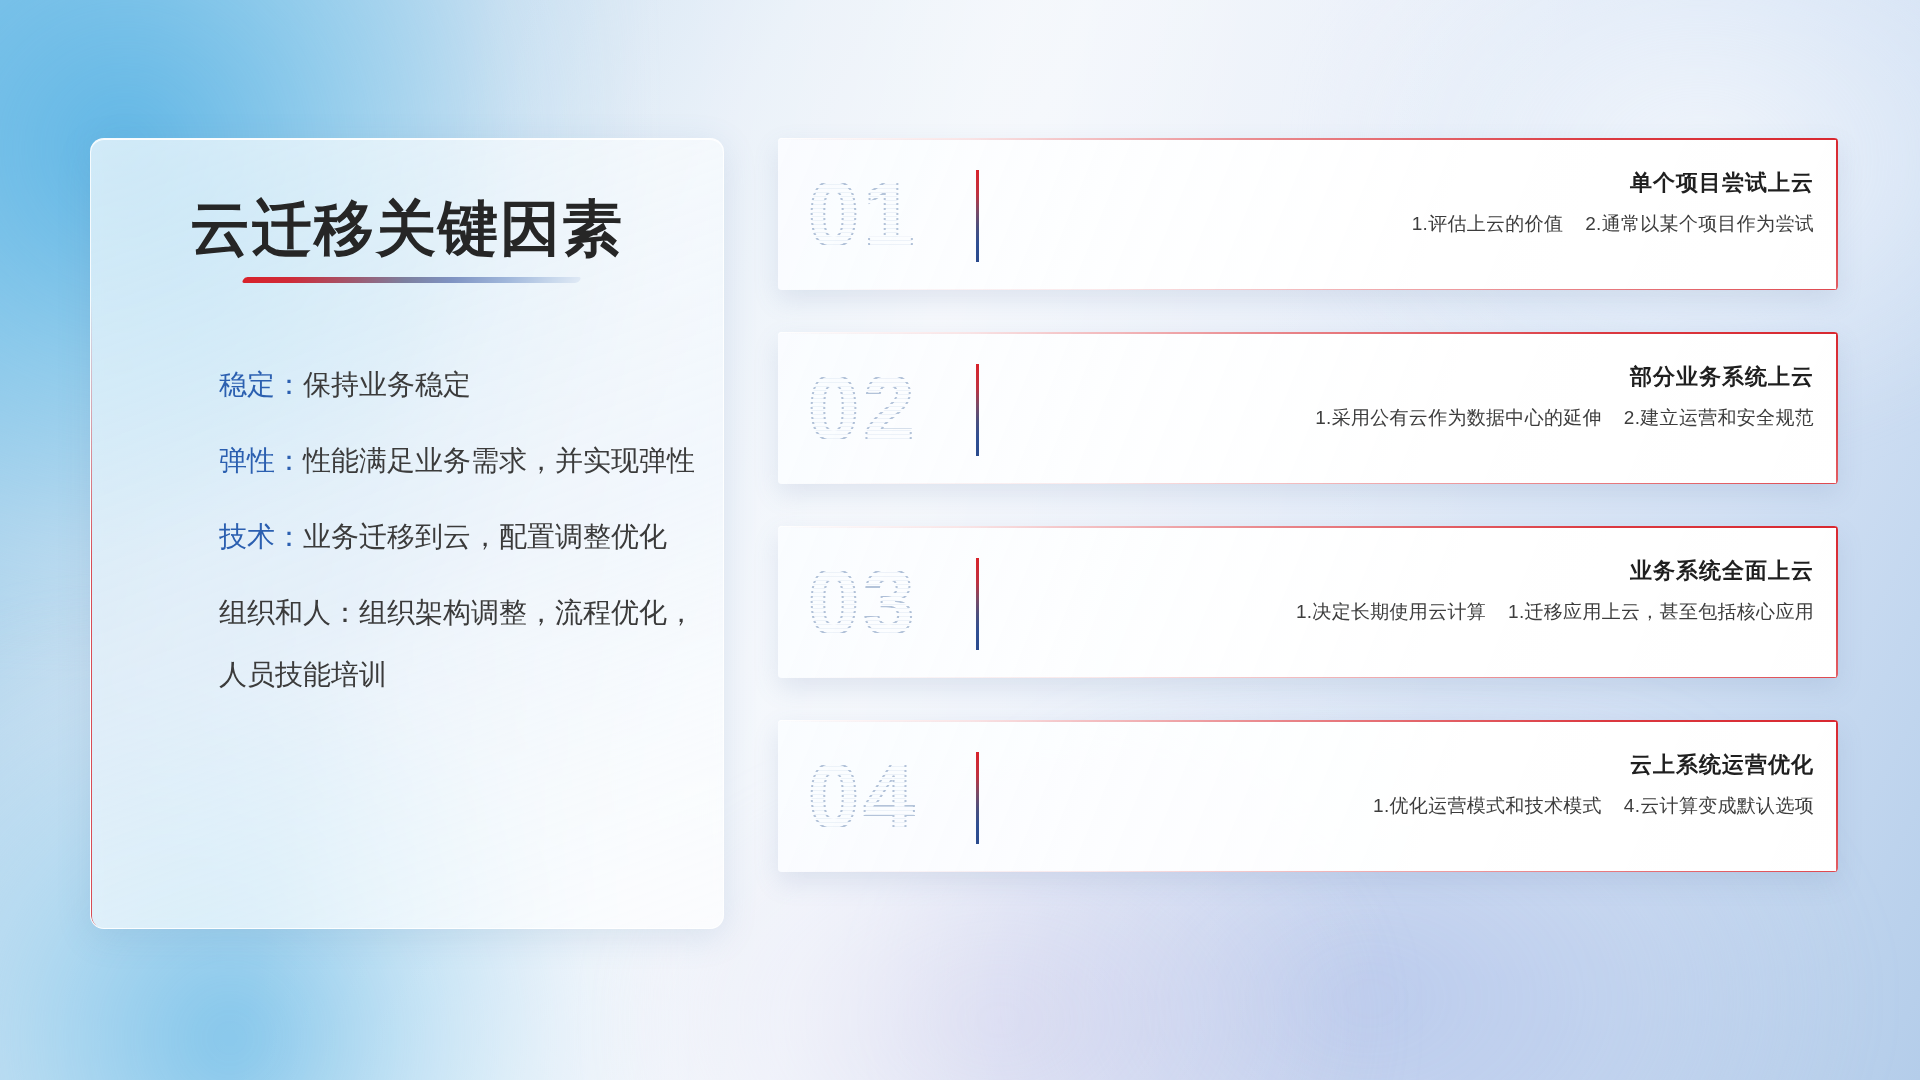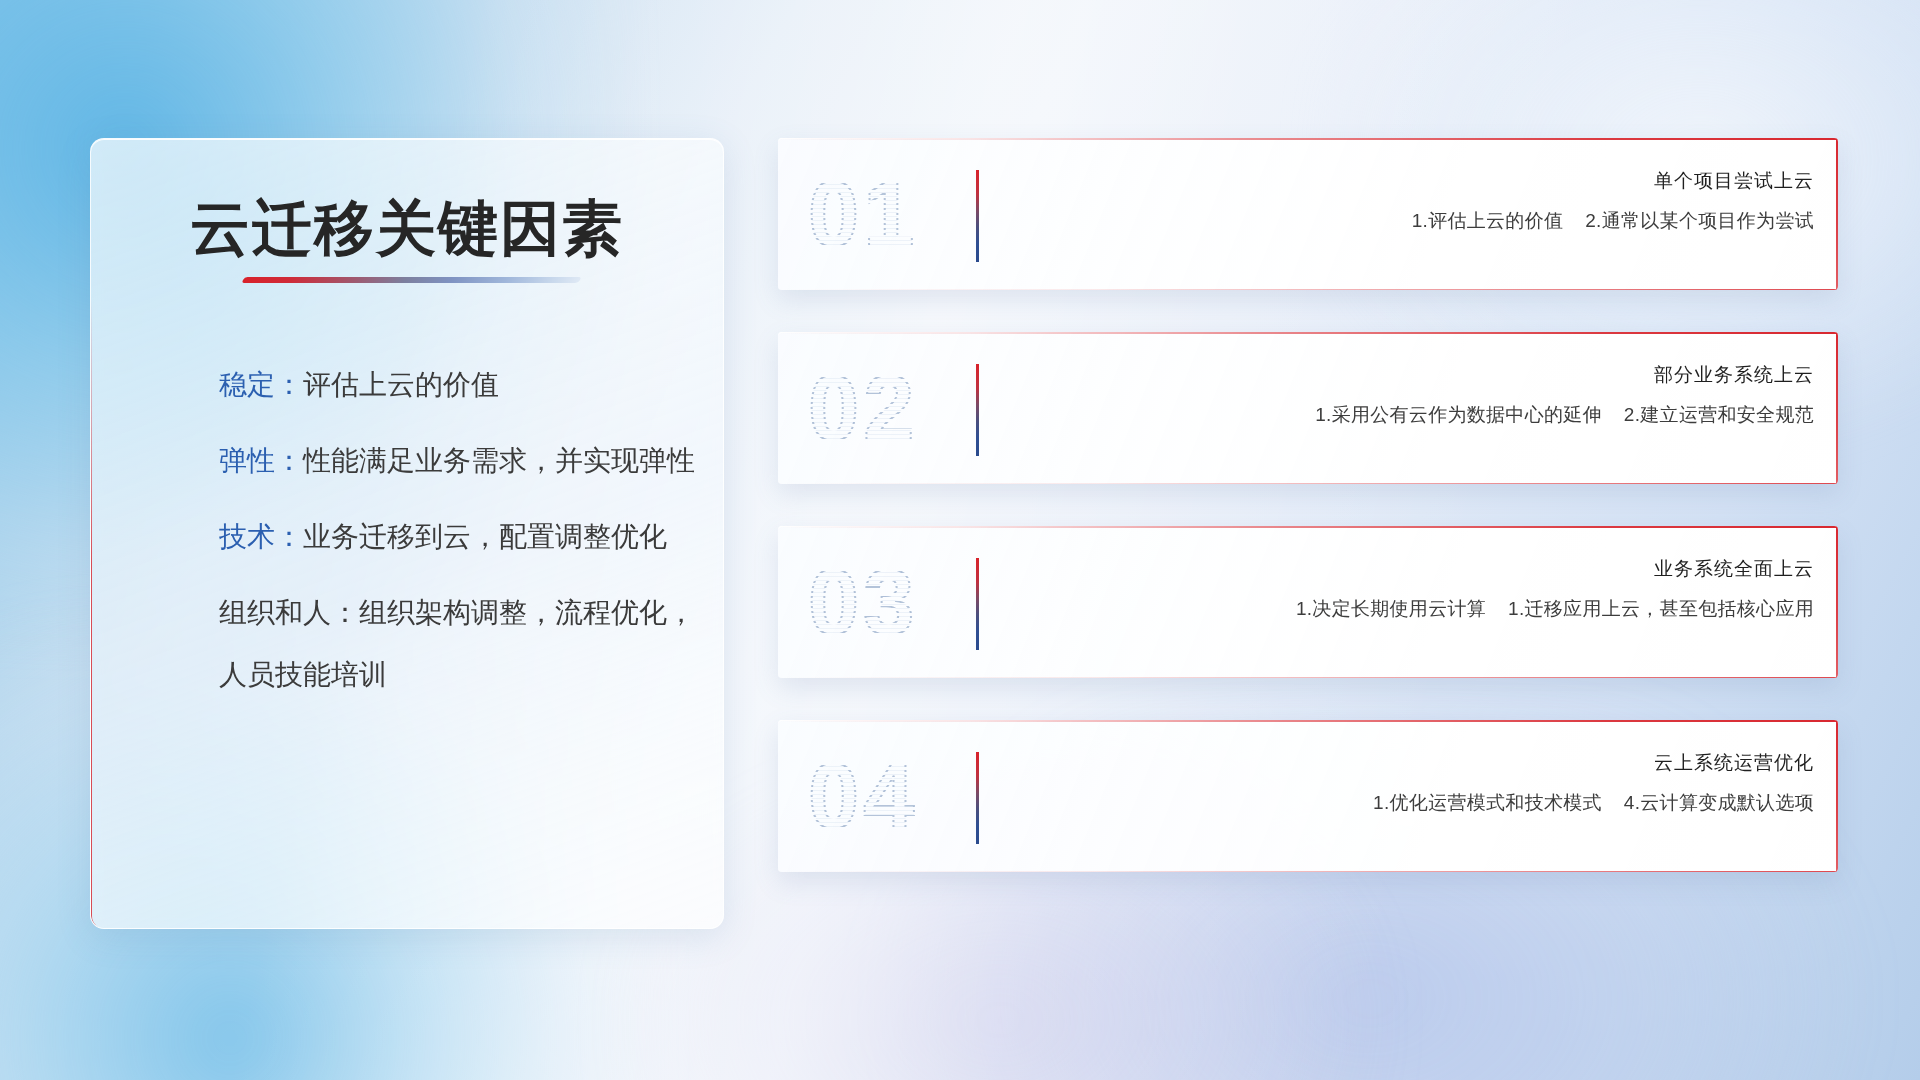--- a/index.html
+++ b/index.html
@@ -273,22 +273,22 @@
       #7a4a66 45%,
       #4a4f7e 62%,
       #2f4f93 80%,
       #2a4a8d 100%);
   }
   .step-body {
     position: absolute;
     left: 226px; top: 32px; right: 24px;
   }
   .step-title {
-    font-size: 19px;
-    font-weight: normal;
+    font-size: 22px;
+    font-weight: bold;
     color: #1f1f1f;
     letter-spacing: 1px;
     line-height: 1.15;
     white-space: nowrap;
   }
   .step-sub {
     margin-top: 16px;
     font-size: 19px;
     color: #3d3d3d;
     letter-spacing: 0.3px;
@@ -309,21 +309,21 @@
   <div class="bg-blob-e"></div>
   <div class="bg-sheen"></div>
 
   <div id="left-card">
     <div id="left-title">云迁移关键因素</div>
     <div id="title-rule"></div>
 
     <div id="factor-list">
 
       <div class="factor-row">
-        <span class="factor-label">稳定：</span><span class="factor-text">评估上云的价值</span>
+        <span class="factor-label">稳定：</span><span class="factor-text">保持业务稳定</span>
       </div>
 
       <div class="factor-row">
         <span class="factor-label">弹性：</span><span class="factor-text">性能满足业务需求，并实现弹性</span>
       </div>
 
 
       <div class="factor-row">
         <span class="factor-label">技术：</span><span class="factor-text">业务迁移到云，配置调整优化</span>
       </div>

